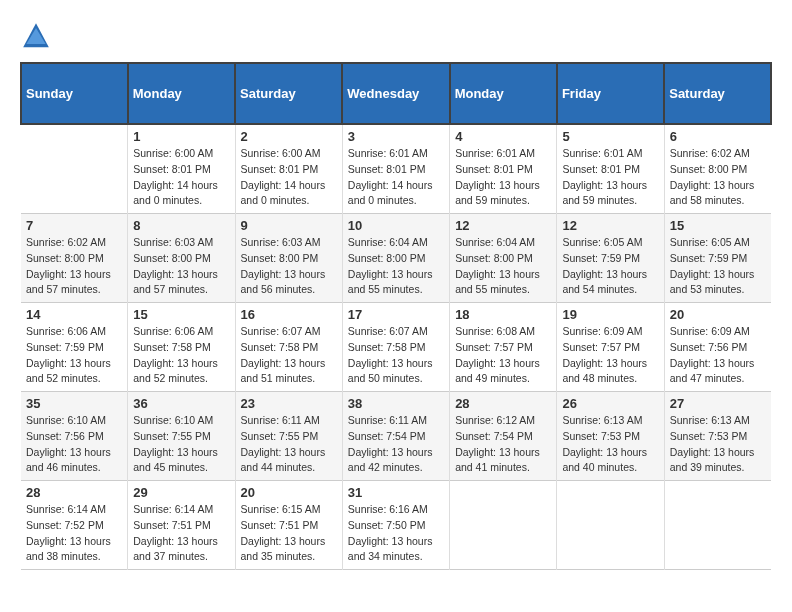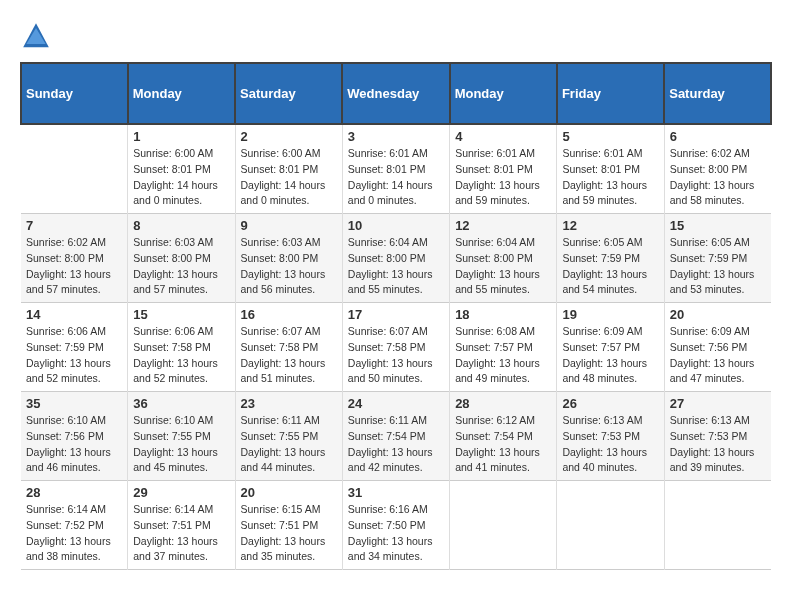--- a/index.html
+++ b/index.html
@@ -224,21 +224,21 @@
         </td>
         <td>
           <span class="day-number">36</span>
           <div class="day-info">Sunrise: 6:10 AM<br>Sunset: 7:55 PM<br>Daylight: 13 hours<br>and 45 minutes.</div>
         </td>
         <td>
           <span class="day-number">23</span>
           <div class="day-info">Sunrise: 6:11 AM<br>Sunset: 7:55 PM<br>Daylight: 13 hours<br>and 44 minutes.</div>
         </td>
         <td>
-          <span class="day-number">24</span>
+          <span class="day-number">38</span>
           <div class="day-info">Sunrise: 6:11 AM<br>Sunset: 7:54 PM<br>Daylight: 13 hours<br>and 42 minutes.</div>
         </td>
         <td>
           <span class="day-number">28</span>
           <div class="day-info">Sunrise: 6:12 AM<br>Sunset: 7:54 PM<br>Daylight: 13 hours<br>and 41 minutes.</div>
         </td>
         <td>
           <span class="day-number">26</span>
           <div class="day-info">Sunrise: 6:13 AM<br>Sunset: 7:53 PM<br>Daylight: 13 hours<br>and 40 minutes.</div>
         </td>

